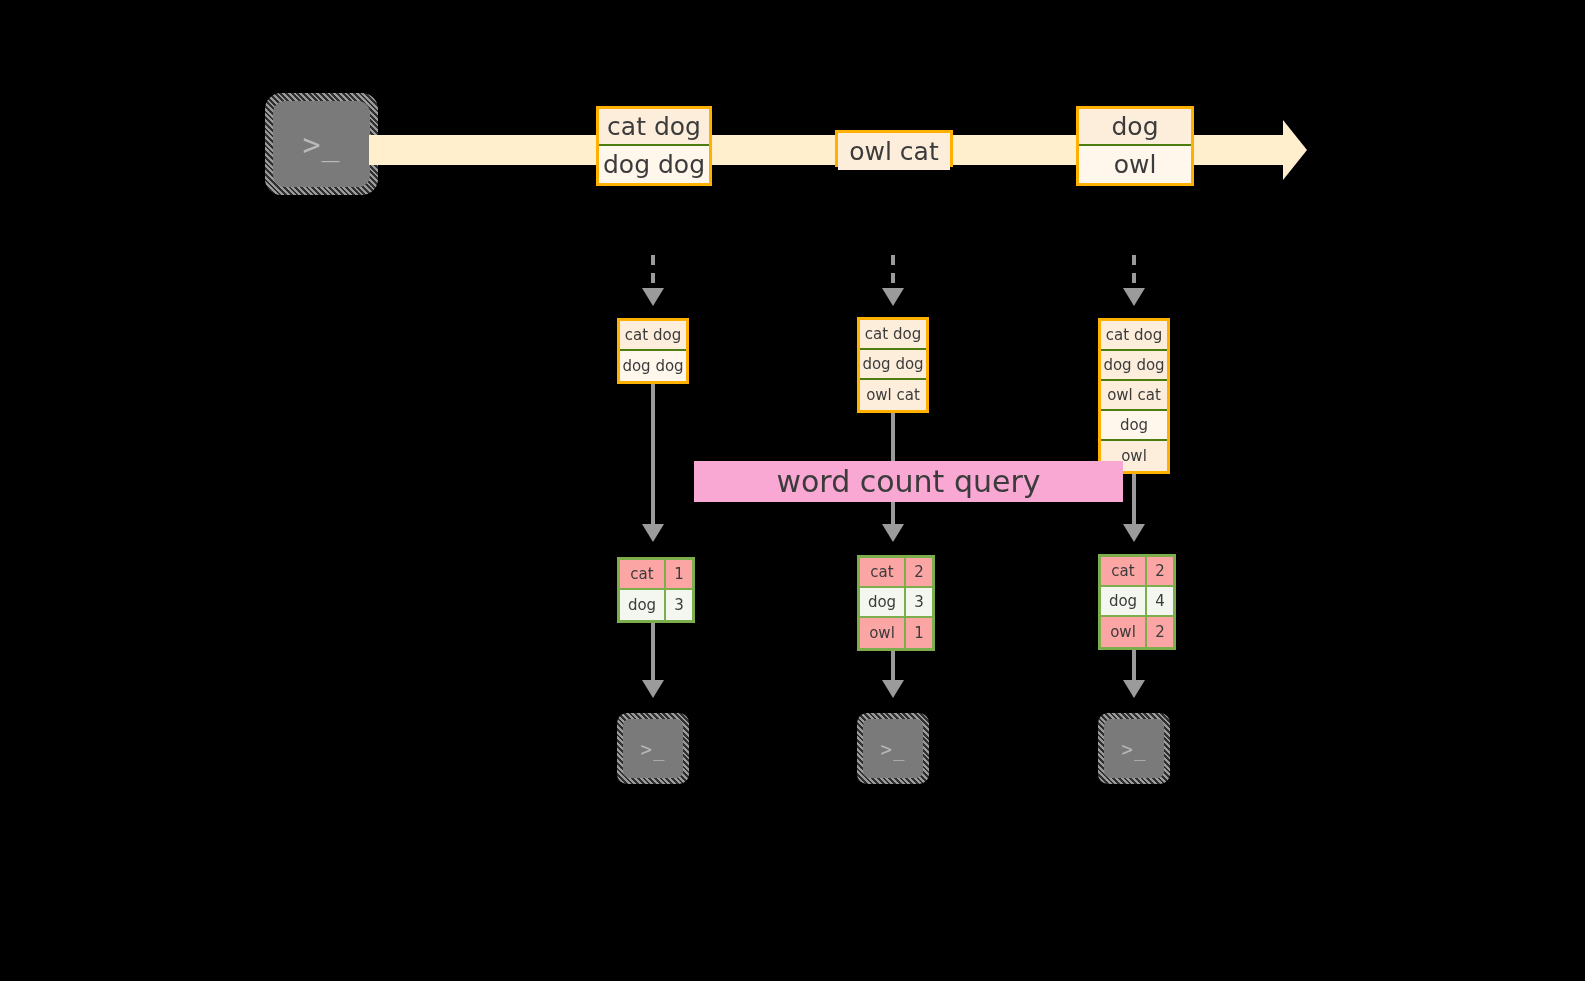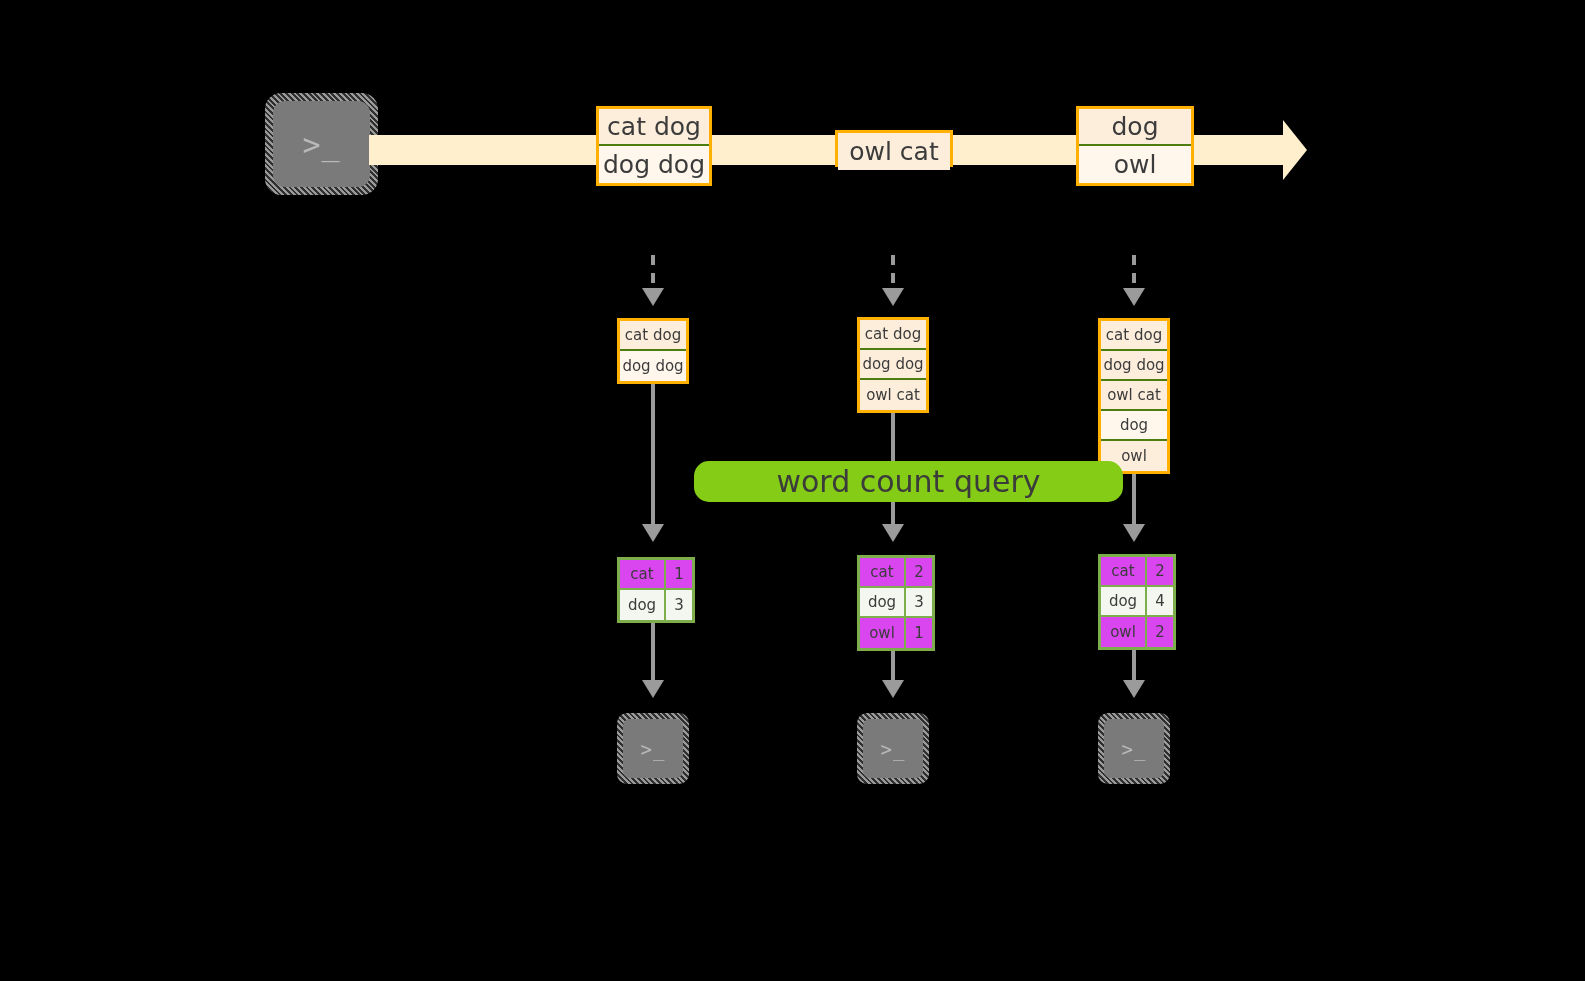--- a/index.html
+++ b/index.html
@@ -56,42 +56,42 @@
   .obox.big .row{font-size:25px;height:37px;}
   
   .obox.mini .row{font-size:15px;height:30px;}
 
   
   .gbox{position:absolute;border:3px solid #7CAF4B;background:#F2F7EC;box-sizing:border-box;}
   .gbox .trow{display:flex;height:30px;border-bottom:2px solid #7CAF4B;box-sizing:border-box;}
   .gbox .trow:last-child{border-bottom:none;}
   .gbox .trow .k,.gbox .trow .v{
     box-sizing:border-box;display:flex;align-items:center;justify-content:center;
-    font-size:15px;white-space:nowrap;background:#d946ef;
+    font-size:15px;white-space:nowrap;background:#fca5a5;
   }
   .gbox .trow.alt .k,.gbox .trow.alt .v{background:#F3F7EF;}
   .gbox .trow .k{width:46px;border-right:2px solid #7CAF4B;}
   .gbox .trow .v{width:26px;}
 
   
   .vline{position:absolute;width:4px;background:#9b9b9b;}
   .vdash{position:absolute;width:4px;
     background:repeating-linear-gradient(to bottom,#9b9b9b 0px,#9b9b9b 10px,transparent 10px,transparent 18px);}
   .vhead{
     position:absolute;width:0;height:0;
     border-left:11px solid transparent;
     border-right:11px solid transparent;
     border-top:18px solid #9b9b9b;
   }
 
   
   .label-band{
-    position:absolute;background:#84cc16;
+    position:absolute;background:#f9a8d4;
     display:flex;align-items:center;justify-content:center;
-    font-size:30px;color:#3b3b3b;white-space:nowrap;border-radius:15px;
+    font-size:30px;color:#3b3b3b;white-space:nowrap;
   }
 </style>
 </head>
 <body>
 
 <div class="canvas">
 
   <div class="term" style="left:265px;top:93px;width:113px;height:102px;">
     <div class="hatch"></div>
     <div class="face"></div>

